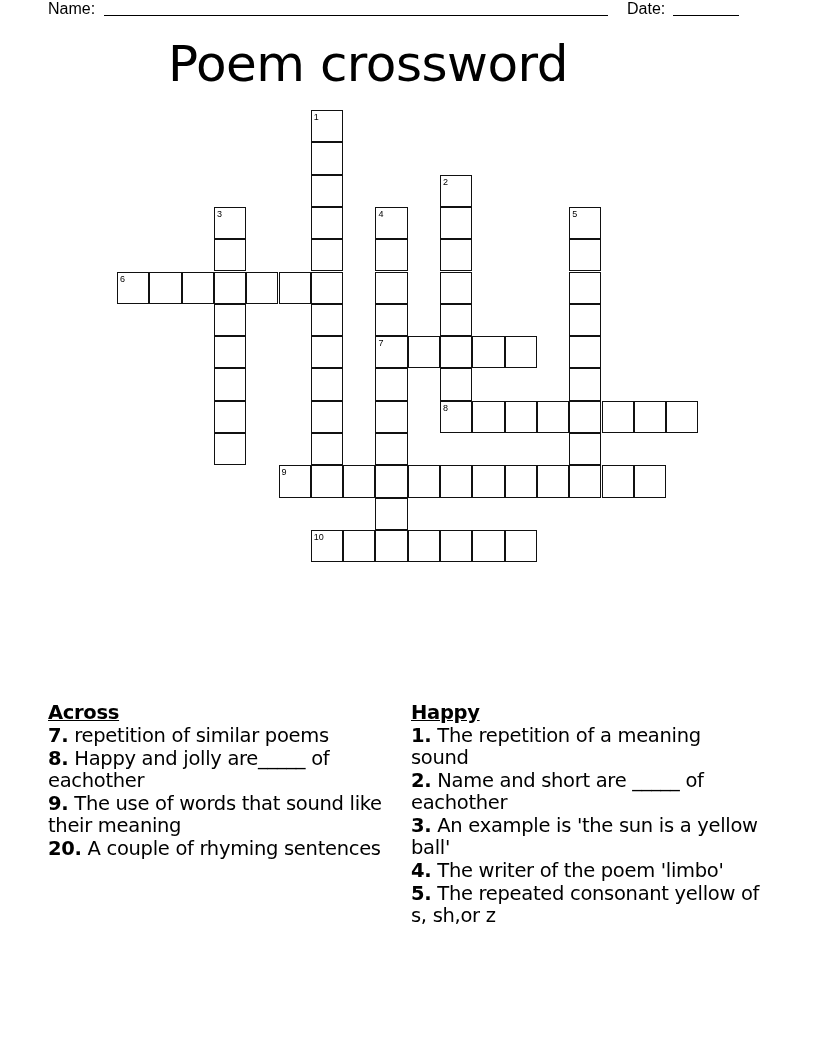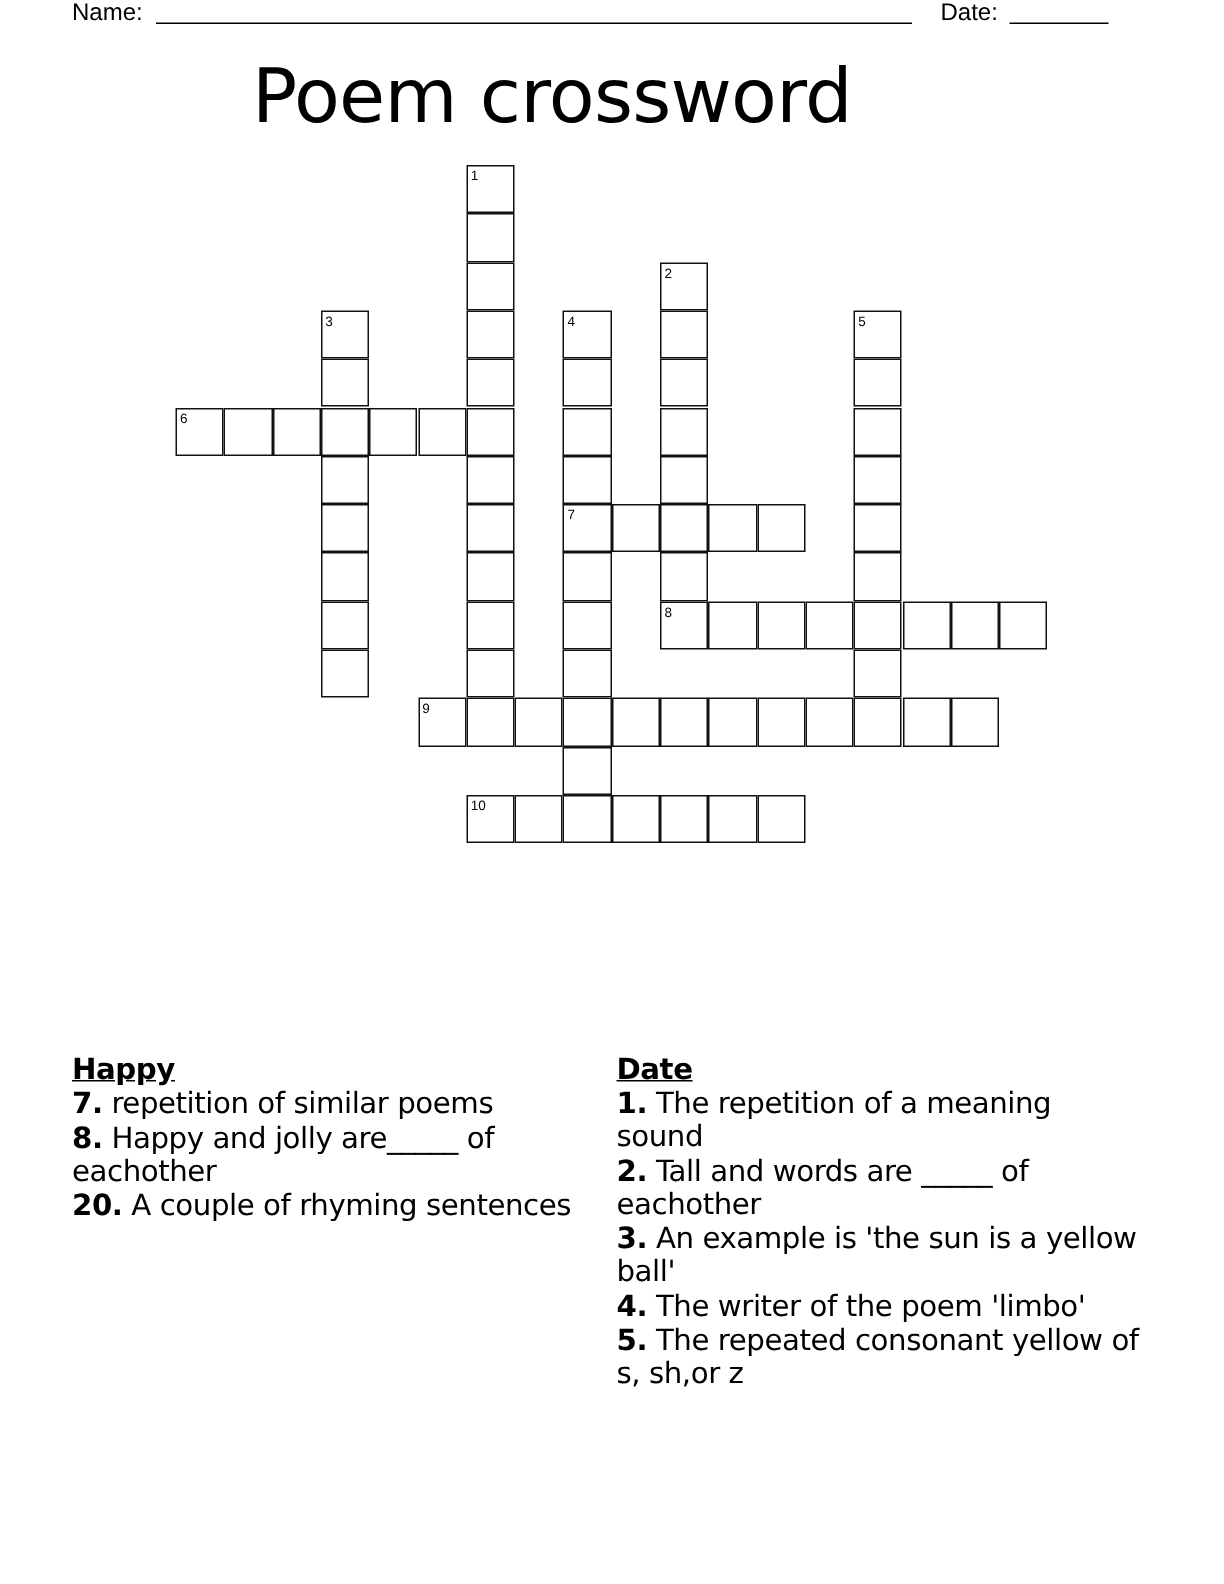--- a/index.html
+++ b/index.html
@@ -126,26 +126,27 @@
       <span class="num">10</span>
     </div>
     <div class="cell" style="left: 343.1px; top: 529.9px;"></div>
     <div class="cell" style="left: 407.7px; top: 529.9px;"></div>
     <div class="cell" style="left: 440px; top: 529.9px;"></div>
     <div class="cell" style="left: 472.3px; top: 529.9px;"></div>
     <div class="cell" style="left: 504.6px; top: 529.9px;"></div>
   </div>
 
 <div class="clues across">
-  <div class="heading">Happy</div>
+  <div class="heading">Across</div>
   <div class="clue"><b>7.</b><span> repetition of similar poems</span></div>
   <div class="clue"><b>8.</b><span> Happy and jolly are_____ of eachother</span></div>
+  <div class="clue"><b>9.</b><span> The use of words that sound like their meaning</span></div>
   <div class="clue"><b>20.</b><span> A couple of rhyming sentences</span></div>
 </div>
 
 <div class="clues down">
-  <div class="heading">Date</div>
+  <div class="heading">Happy</div>
   <div class="clue"><b>1.</b><span> The repetition of a meaning sound</span></div>
-  <div class="clue"><b>2.</b><span> Tall and words are _____ of eachother</span></div>
+  <div class="clue"><b>2.</b><span> Name and short are _____ of eachother</span></div>
   <div class="clue"><b>3.</b><span> An example is 'the sun is a yellow ball'</span></div>
   <div class="clue"><b>4.</b><span> The writer of the poem 'limbo'</span></div>
   <div class="clue"><b>5.</b><span> The repeated consonant yellow of s, sh,or z</span></div>
 </div>
 
 </body></html>

